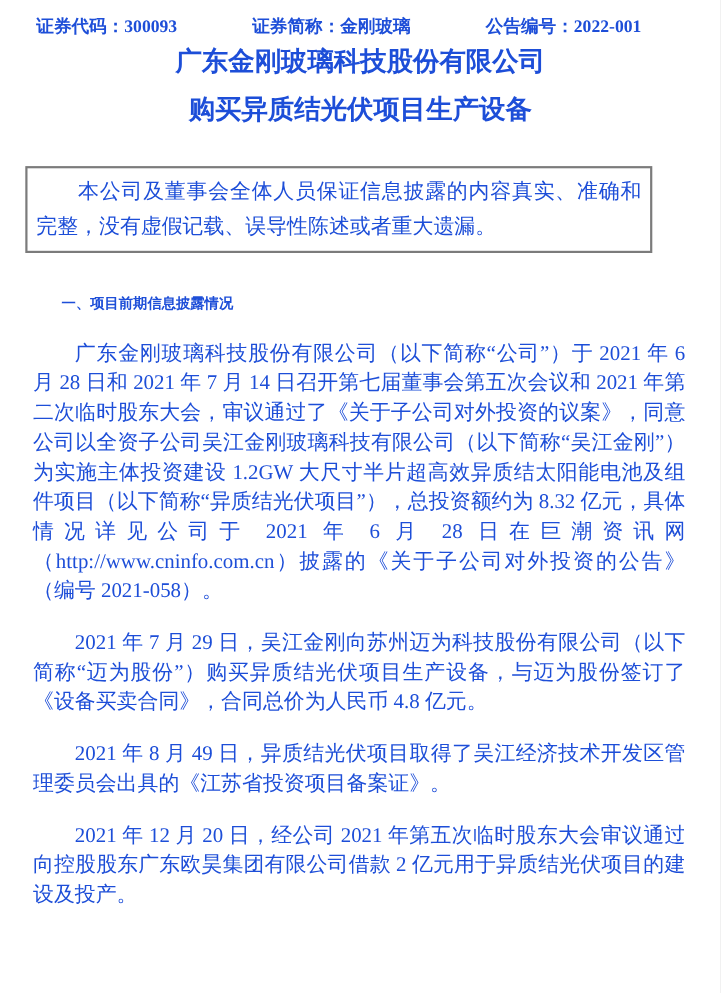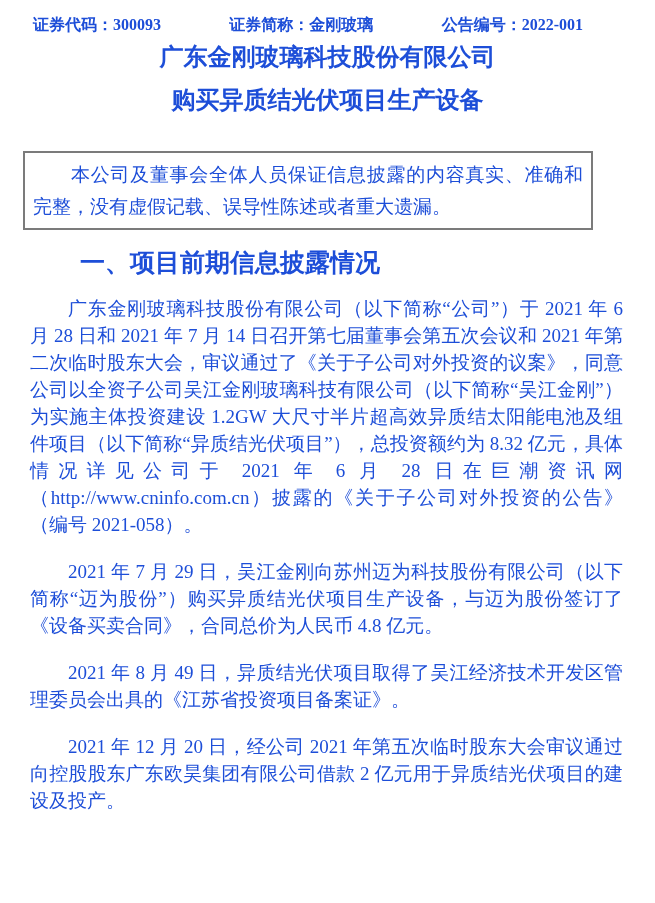--- a/index.html
+++ b/index.html
@@ -34,25 +34,25 @@
     margin: 30px 62px 0 23px;
     border: 2px solid #7b7b7b;
     padding: 6px 8px 5px 8px;
     font-size: 19px;
     line-height: 32px;
     text-align: justify;
   }
   .declaration-box p { text-indent: 2em; }
   .content { padding: 0 32px 0 30px; }
   .section-heading {
-    margin-top: 20px;
+    margin-top: 33px;
     text-indent: 2em;
     font-family: Liberation Sans, sans-serif;
     font-weight: bold;
-    font-size: 25px;
+    font-size: 13px;
     line-height: 25px;
   }
   .para {
     margin-top: 20px;
     font-size: 19px;
     line-height: 27px;
     text-align: justify;
     text-indent: 2em;
   }
   .watermark-blob {

